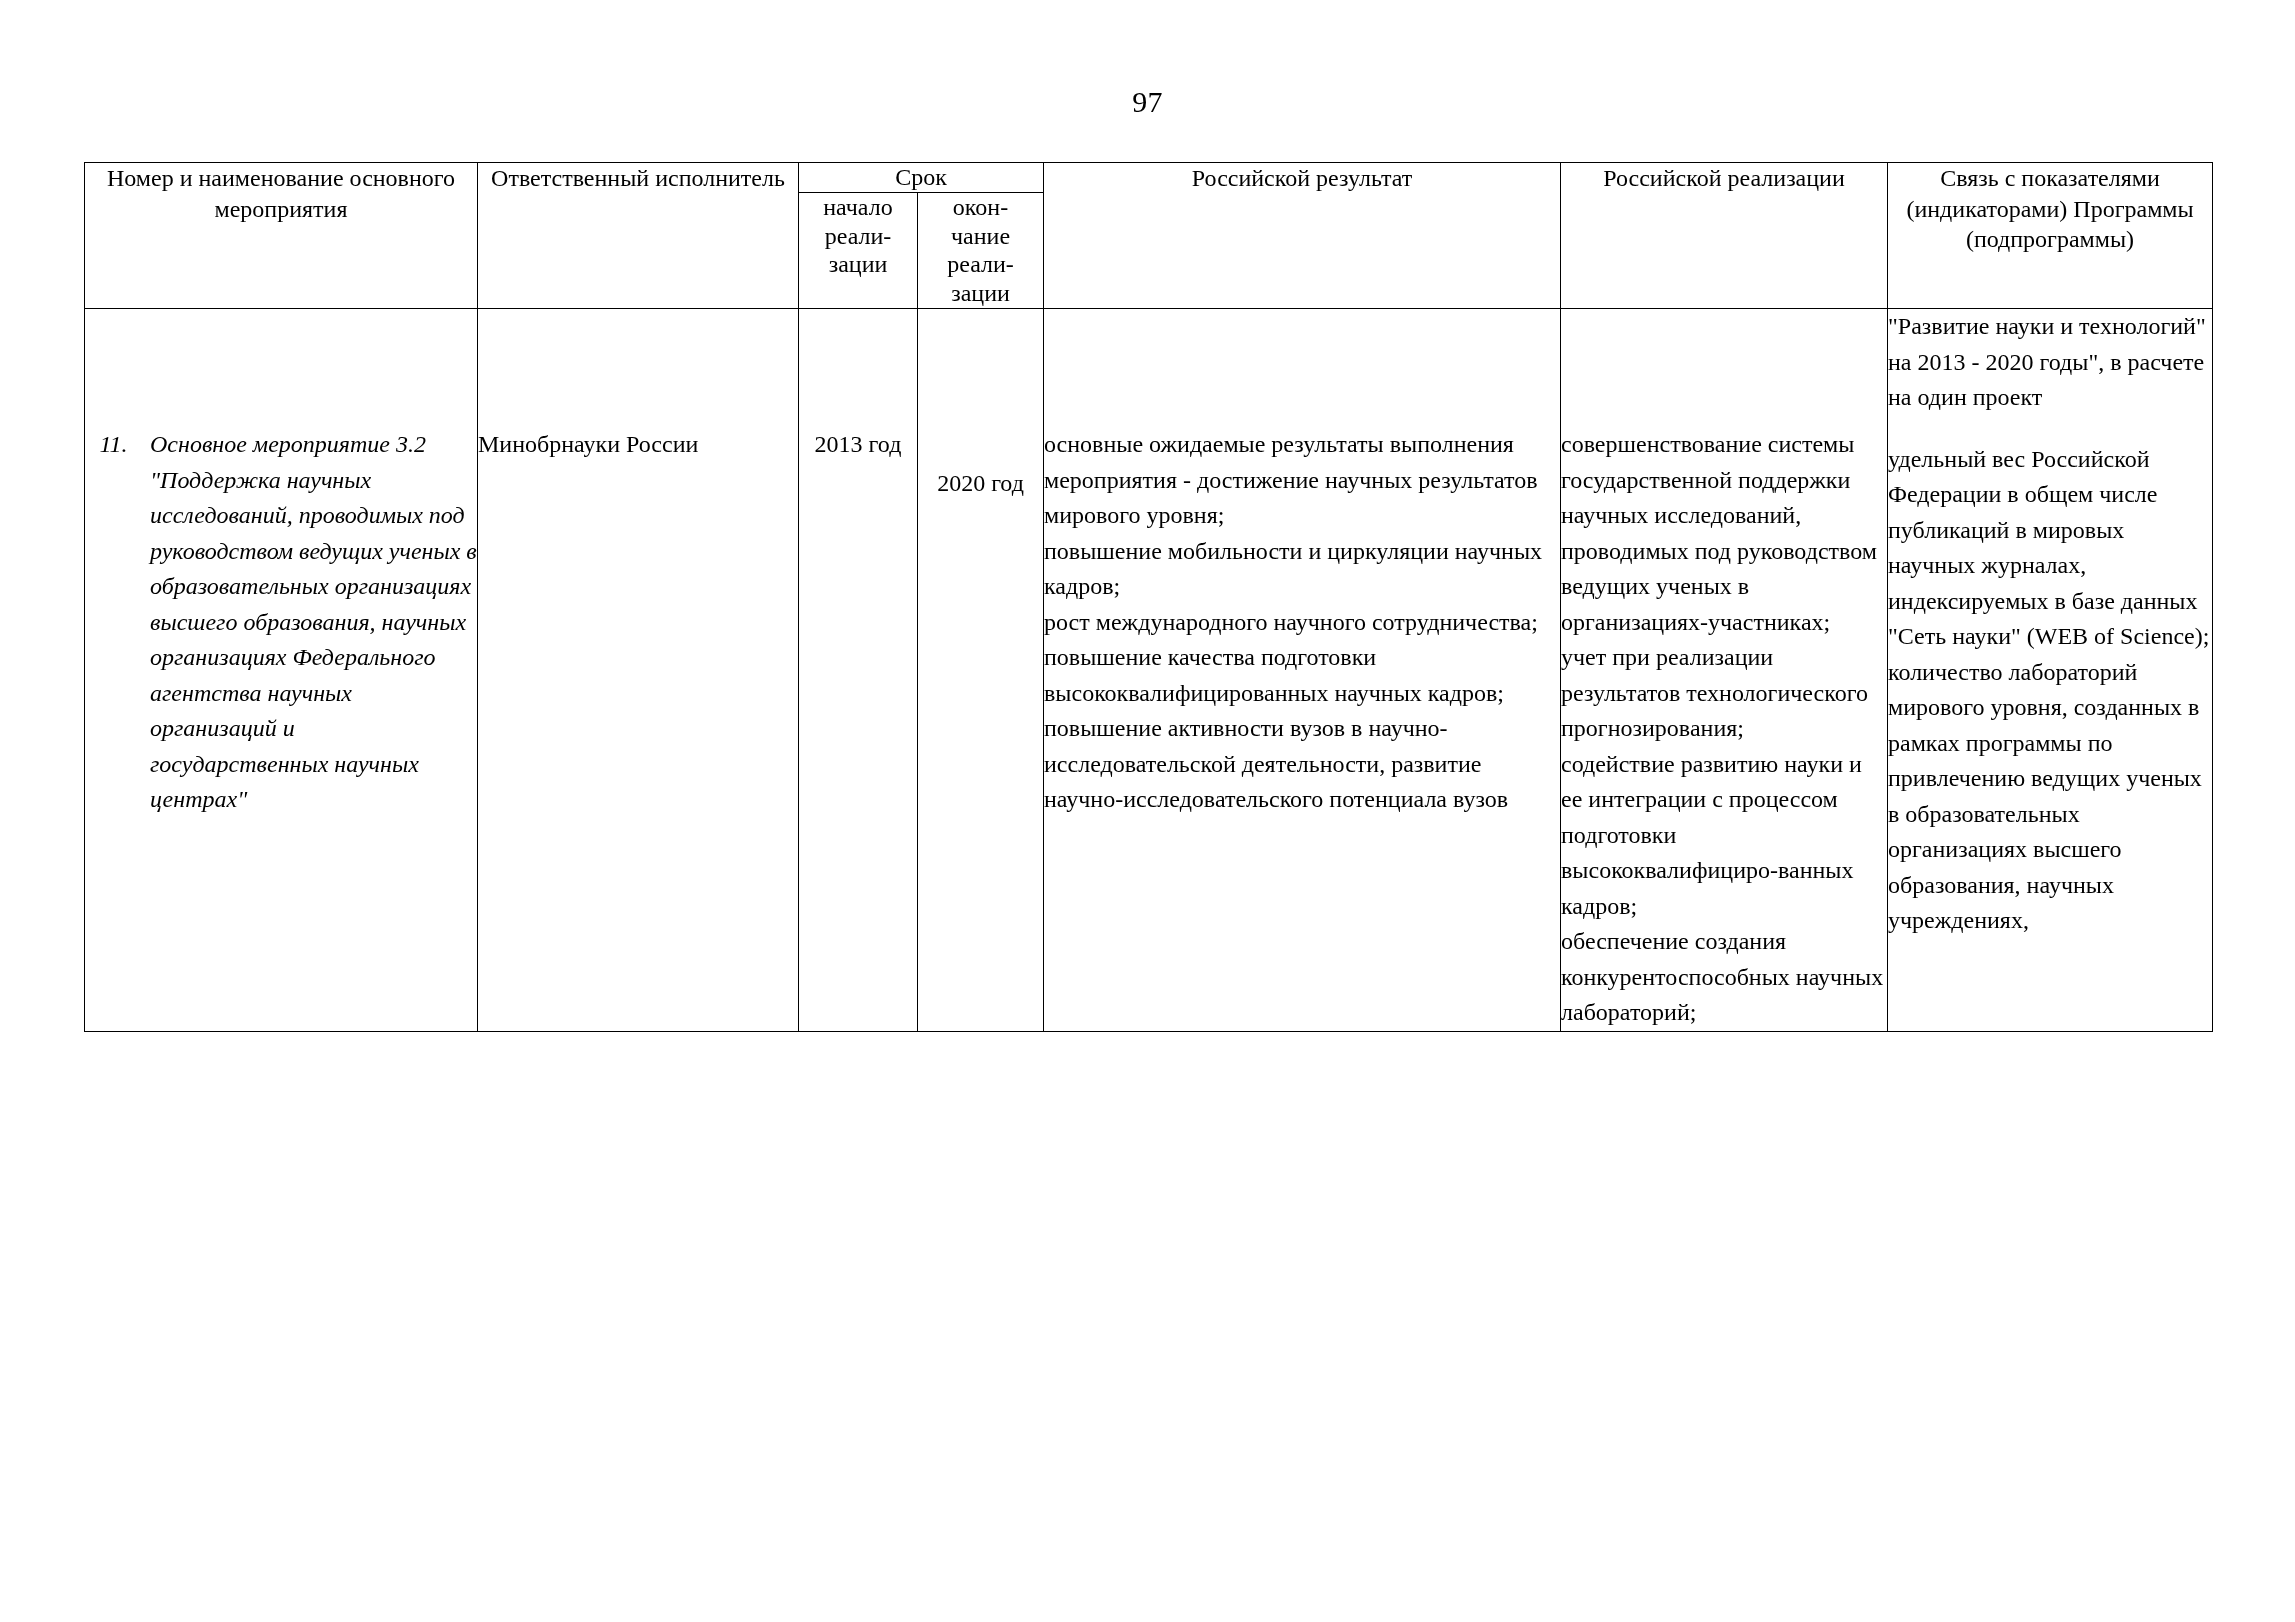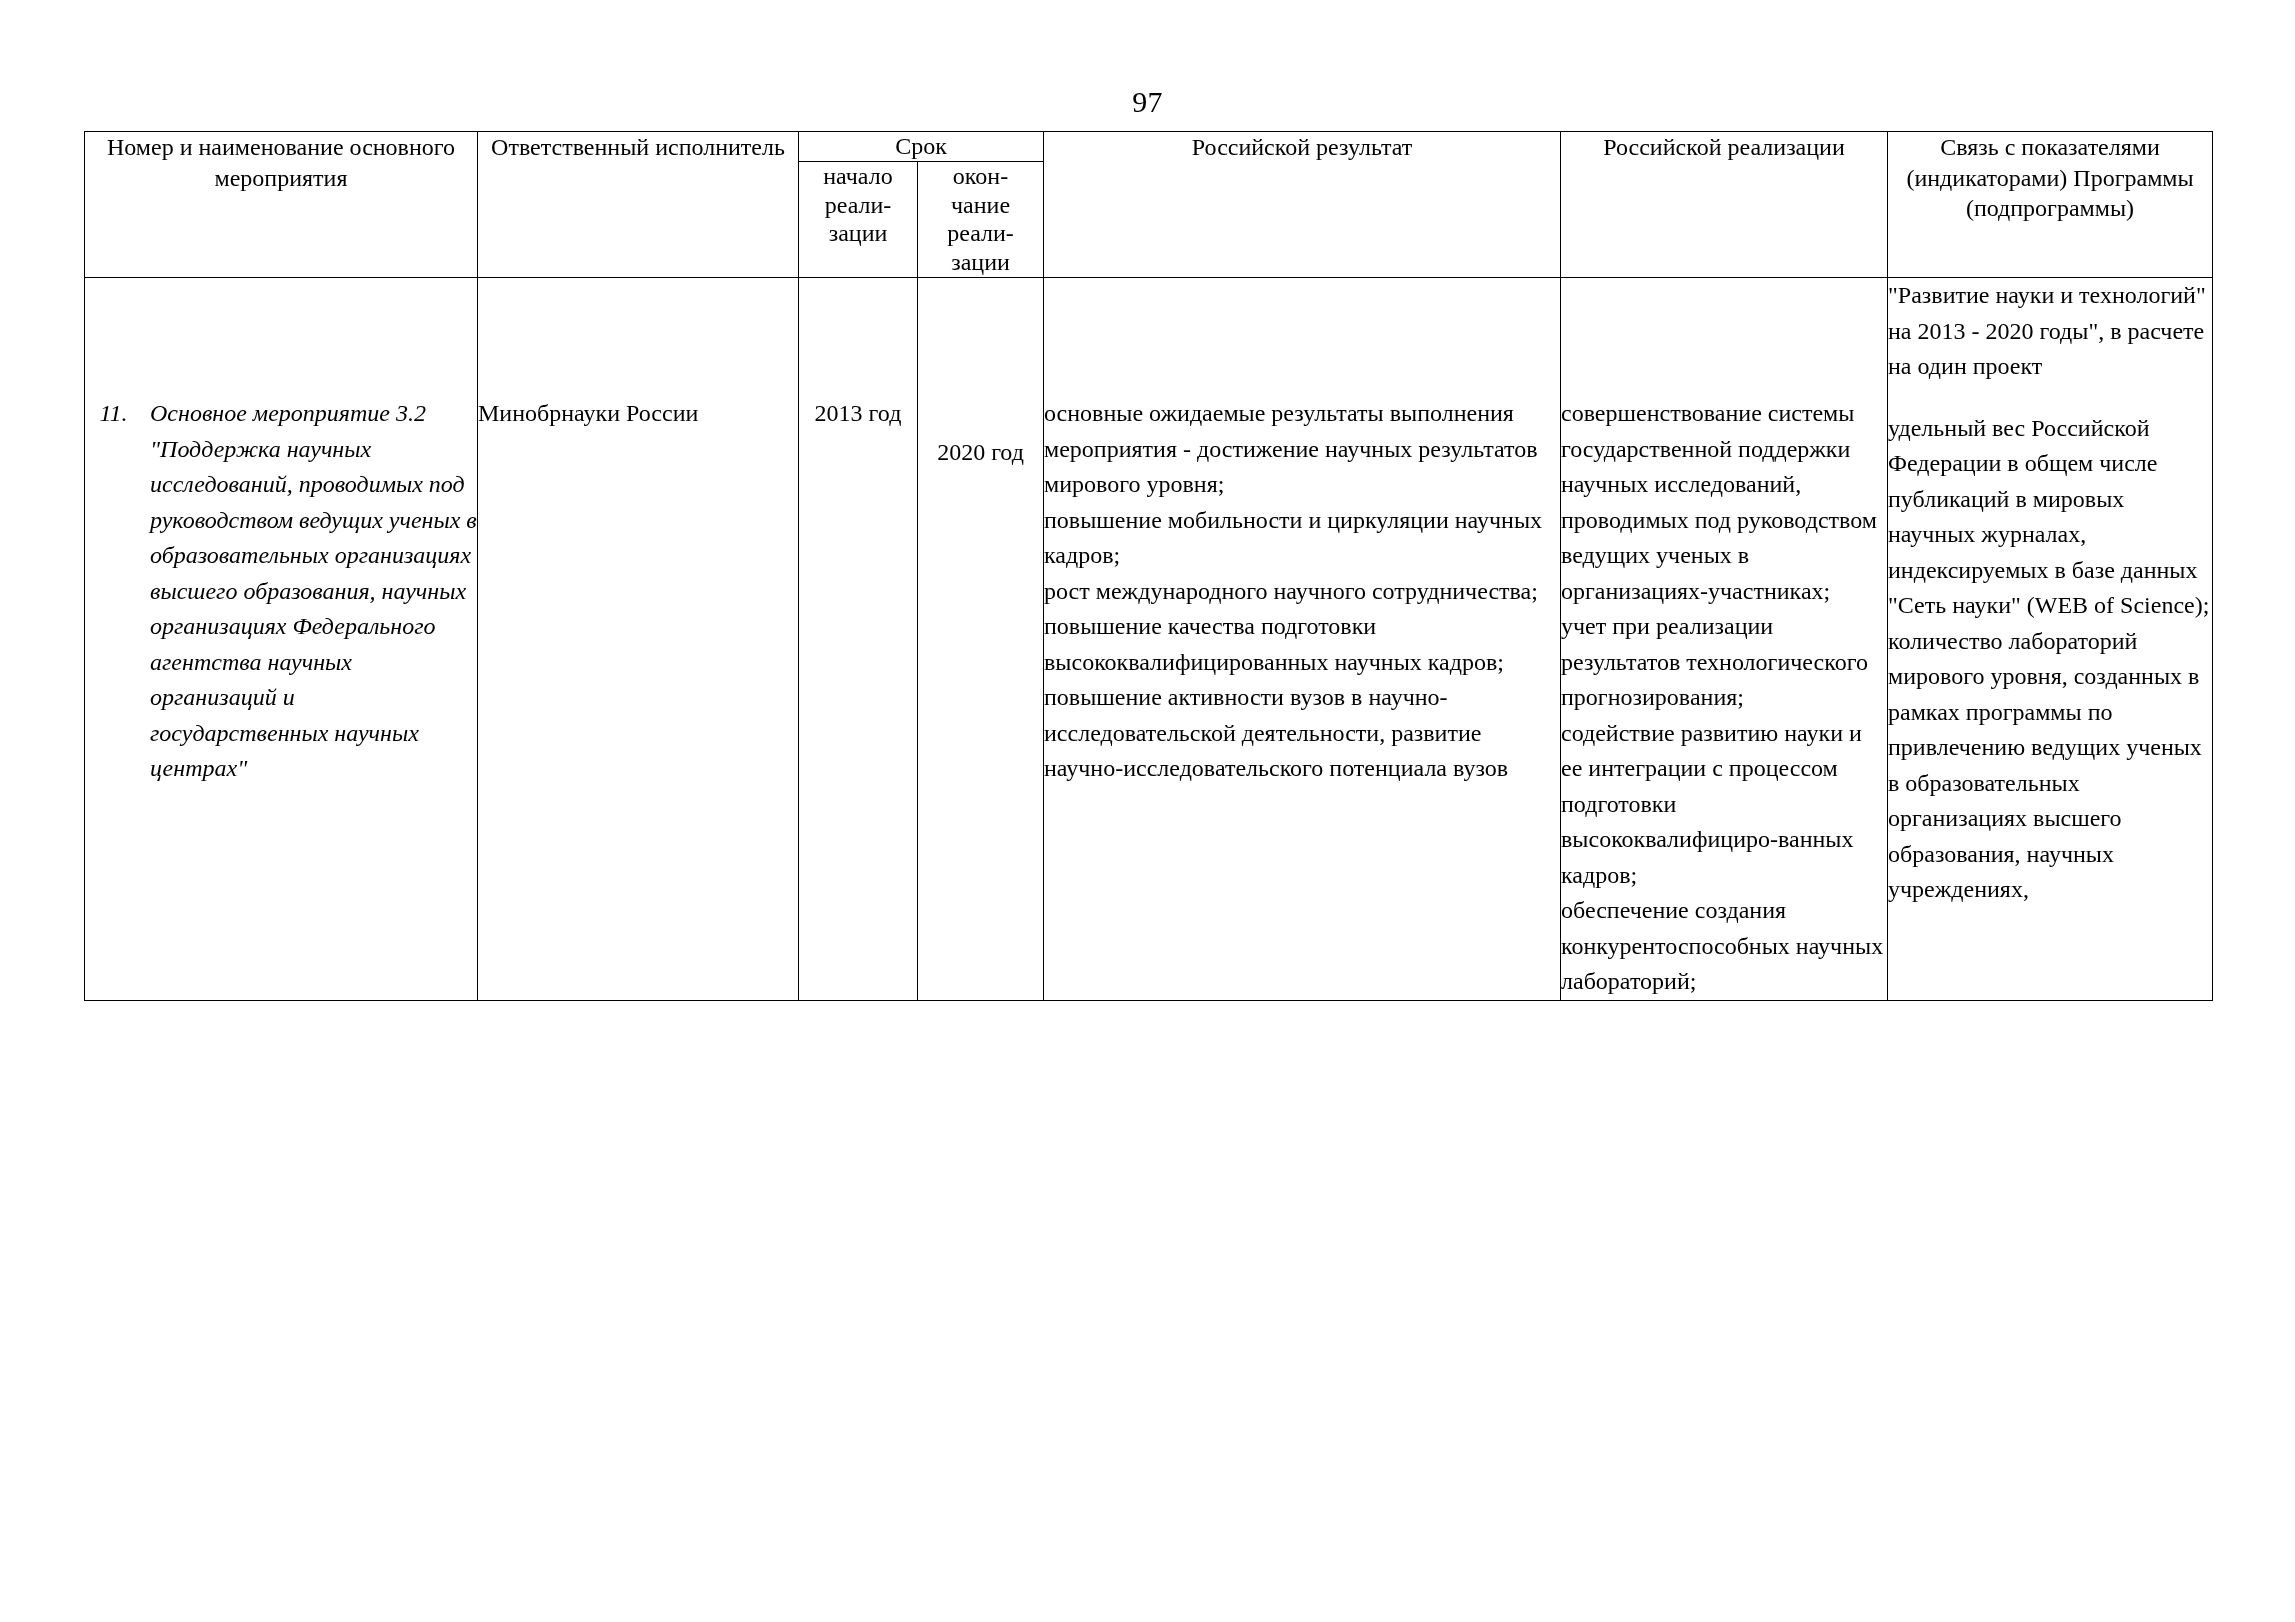--- a/index.html
+++ b/index.html
@@ -26,21 +26,21 @@
     top: 85px;
     left: 0;
     width: 2295px;
     text-align: center;
     font-size: 30px;
     letter-spacing: 0.3px;
   }
   table.doc-table {
     position: absolute;
     left: 84px;
-    top: 131px;
+    top: 162px;
     width: 2127px;
     border-collapse: collapse;
     table-layout: fixed;
   }
   table.doc-table td,
   table.doc-table th {
     border: 1.3px solid #000000;
     vertical-align: top;
     padding: 0;
   }

